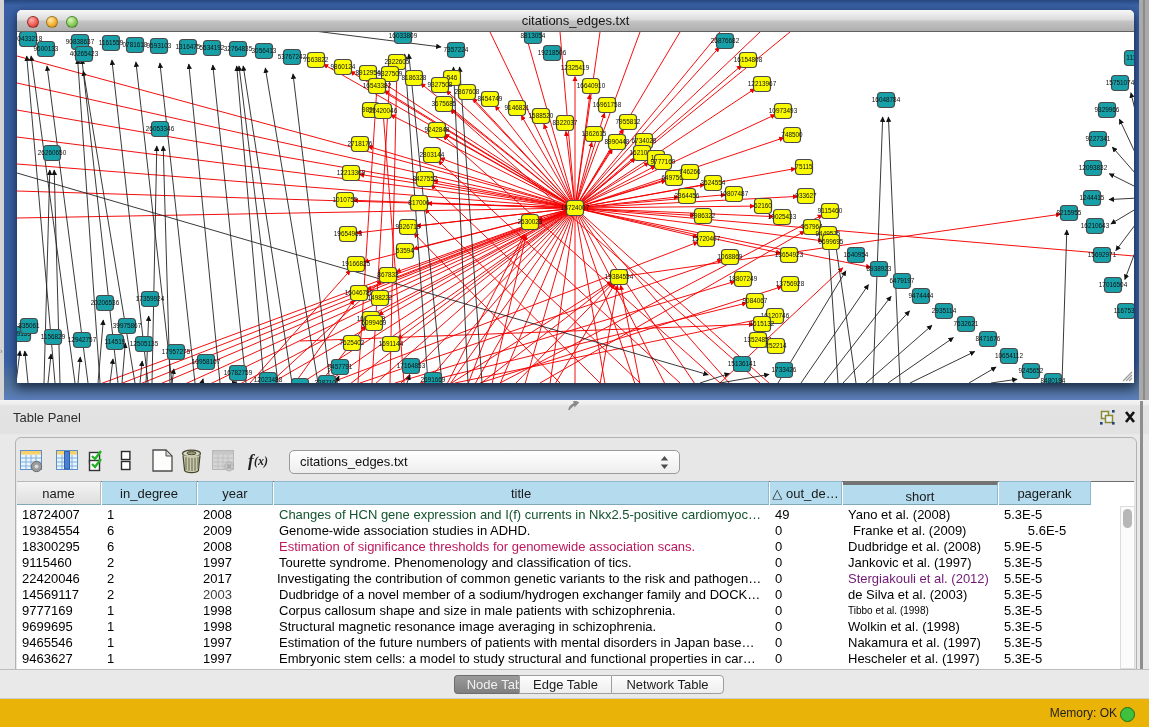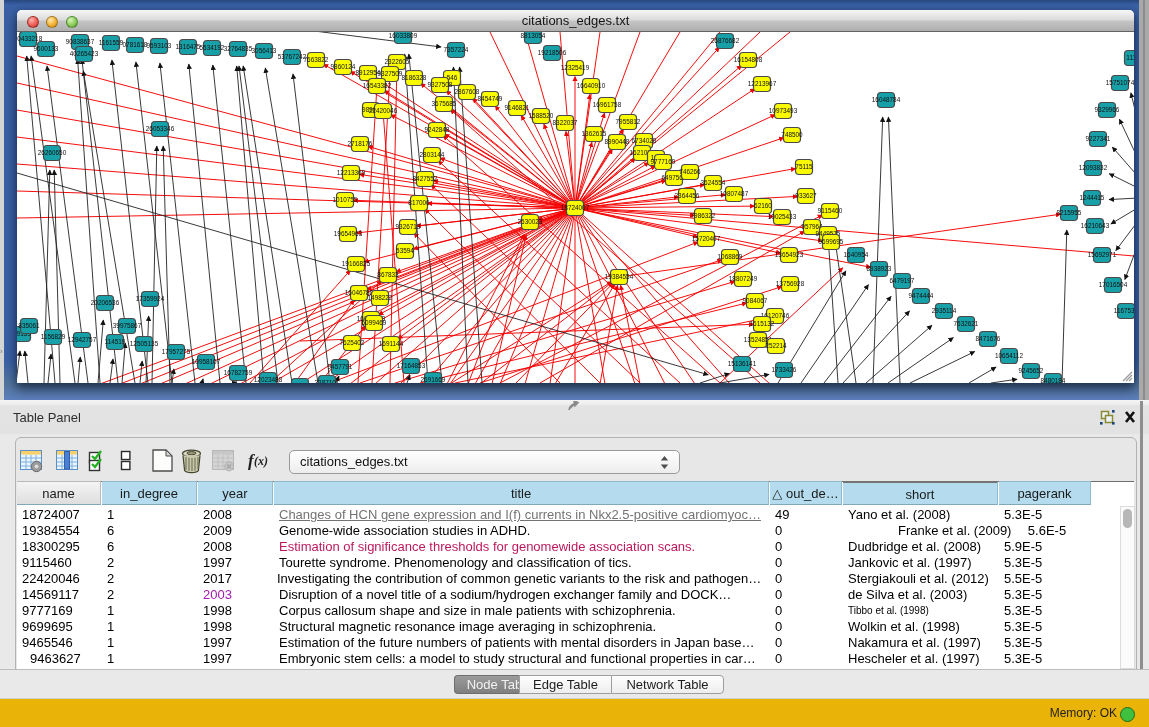--- a/index.html
+++ b/index.html
@@ -611,61 +611,61 @@
     <path d="M4.5 0 L8.2 4.6 H0.8 z" fill="#4e4e4e"></path>
       <path d="M4.5 13 L0.8 8.4 H8.2 z" fill="#4e4e4e"></path>
   </svg>
 </div>
 <div id="tablewrap"></div>
 <div style="position:absolute;left:17px;top:481px;width:84px;height:24px;background:linear-gradient(#f4f4f4,#dedede);border-right:1px solid #b9b9b9;border-top:1px solid #b9b9b9;border-bottom:1px solid #7fa8bc;box-sizing:border-box;text-align:center;line-height:24px;font-size:13px;color:#1a1a1a;">name</div>
 <div style="position:absolute;left:102px;top:481px;width:95px;height:24px;background:#b5dcee;border-right:1px solid #8fb9cc;border-top:1px solid #8fb9cc;border-bottom:1px solid #7fa8bc;box-sizing:border-box;text-align:center;line-height:24px;font-size:13px;color:#1a1a1a;">in_degree</div>
 <div style="position:absolute;left:198px;top:481px;width:75px;height:24px;background:#b5dcee;border-right:1px solid #8fb9cc;border-top:1px solid #8fb9cc;border-bottom:1px solid #7fa8bc;box-sizing:border-box;text-align:center;line-height:24px;font-size:13px;color:#1a1a1a;">year</div>
 <div style="position:absolute;left:274px;top:481px;width:495px;height:24px;background:#b5dcee;border-right:1px solid #8fb9cc;border-top:1px solid #8fb9cc;border-bottom:1px solid #7fa8bc;box-sizing:border-box;text-align:center;line-height:24px;font-size:13px;color:#1a1a1a;">title</div>
 <div style="position:absolute;left:770px;top:481px;width:72px;height:24px;background:#b5dcee;border-right:1px solid #8fb9cc;border-top:1px solid #8fb9cc;border-bottom:1px solid #7fa8bc;box-sizing:border-box;text-align:center;line-height:24px;font-size:13px;color:#1a1a1a;">△ out_de…</div>
-<div style="position:absolute;left:843px;top:481px;width:155px;height:24px;background:#b5dcee;border-right:1px solid #8fb9cc;border-top:2px solid #737373;border-bottom:1px solid #7fa8bc;box-sizing:border-box;text-align:center;line-height:24px;font-size:13px;color:#1a1a1a;">short</div>
+<div style="position:absolute;left:843px;top:481px;width:155px;height:24px;background:#b5dcee;border-right:1px solid #8fb9cc;border-top:4px solid #737373;border-bottom:1px solid #7fa8bc;box-sizing:border-box;text-align:center;line-height:24px;font-size:13px;color:#1a1a1a;">short</div>
 <div style="position:absolute;left:999px;top:481px;width:92px;height:24px;background:#b5dcee;border-right:1px solid #8fb9cc;border-top:1px solid #8fb9cc;border-bottom:1px solid #7fa8bc;box-sizing:border-box;text-align:center;line-height:24px;font-size:13px;color:#1a1a1a;">pagerank</div>
 <div style="position:absolute;left:22px;top:507px;width:78px;height:16px;line-height:16px;font-size:13px;color:#000;white-space:nowrap;overflow:hidden;">18724007</div>
 <div style="position:absolute;left:107px;top:507px;width:89px;height:16px;line-height:16px;font-size:13px;color:#000;white-space:nowrap;overflow:hidden;">1</div>
 <div style="position:absolute;left:203px;top:507px;width:69px;height:16px;line-height:16px;font-size:13px;color:#000;white-space:nowrap;overflow:hidden;">2008</div>
-<div style="position:absolute;left:279px;top:507px;width:489px;height:16px;line-height:16px;font-size:13px;color:#737373;white-space:nowrap;overflow:hidden;text-decoration:underline;">Changes of HCN gene expression and I(f) currents in Nkx2.5-positive cardiomyoc…</div>
+<div style="position:absolute;left:279px;top:507px;width:489px;height:16px;line-height:16px;font-size:13px;color:#14532d;white-space:nowrap;overflow:hidden;">Changes of HCN gene expression and I(f) currents in Nkx2.5-positive cardiomyoc…</div>
 <div style="position:absolute;left:775px;top:507px;width:66px;height:16px;line-height:16px;font-size:13px;color:#000;white-space:nowrap;overflow:hidden;">49</div>
 <div style="position:absolute;left:848px;top:507px;width:149px;height:16px;line-height:16px;font-size:13px;color:#000;white-space:nowrap;overflow:hidden;">Yano et al. (2008)</div>
 <div style="position:absolute;left:1004px;top:507px;width:86px;height:16px;line-height:16px;font-size:13px;color:#000;white-space:nowrap;overflow:hidden;">5.3E-5</div>
 <div style="position:absolute;left:22px;top:523px;width:78px;height:16px;line-height:16px;font-size:13px;color:#000;white-space:nowrap;overflow:hidden;">19384554</div>
 <div style="position:absolute;left:107px;top:523px;width:89px;height:16px;line-height:16px;font-size:13px;color:#000;white-space:nowrap;overflow:hidden;">6</div>
 <div style="position:absolute;left:203px;top:523px;width:69px;height:16px;line-height:16px;font-size:13px;color:#000;white-space:nowrap;overflow:hidden;">2009</div>
 <div style="position:absolute;left:279px;top:523px;width:489px;height:16px;line-height:16px;font-size:13px;color:#000;white-space:nowrap;overflow:hidden;">Genome-wide association studies in ADHD.</div>
 <div style="position:absolute;left:775px;top:523px;width:66px;height:16px;line-height:16px;font-size:13px;color:#000;white-space:nowrap;overflow:hidden;">0</div>
-<div style="position:absolute;left:898px;top:523px;width:149px;height:16px;line-height:16px;font-size:13px;color:#000;white-space:nowrap;overflow:hidden;">Franke et al. (2009)</div>
+<div style="position:absolute;left:853px;top:523px;width:149px;height:16px;line-height:16px;font-size:13px;color:#000;white-space:nowrap;overflow:hidden;">Franke et al. (2009)</div>
 <div style="position:absolute;left:1004px;top:523px;width:86px;height:16px;line-height:16px;font-size:13px;color:#000;white-space:nowrap;overflow:hidden;text-align:center;">5.6E-5</div>
 <div style="position:absolute;left:22px;top:539px;width:78px;height:16px;line-height:16px;font-size:13px;color:#000;white-space:nowrap;overflow:hidden;">18300295</div>
 <div style="position:absolute;left:107px;top:539px;width:89px;height:16px;line-height:16px;font-size:13px;color:#000;white-space:nowrap;overflow:hidden;">6</div>
 <div style="position:absolute;left:203px;top:539px;width:69px;height:16px;line-height:16px;font-size:13px;color:#000;white-space:nowrap;overflow:hidden;">2008</div>
 <div style="position:absolute;left:279px;top:539px;width:489px;height:16px;line-height:16px;font-size:13px;color:#be185d;white-space:nowrap;overflow:hidden;">Estimation of significance thresholds for genomewide association scans.</div>
 <div style="position:absolute;left:775px;top:539px;width:66px;height:16px;line-height:16px;font-size:13px;color:#000;white-space:nowrap;overflow:hidden;">0</div>
 <div style="position:absolute;left:848px;top:539px;width:149px;height:16px;line-height:16px;font-size:13px;color:#000;white-space:nowrap;overflow:hidden;">Dudbridge et al. (2008)</div>
 <div style="position:absolute;left:1004px;top:539px;width:86px;height:16px;line-height:16px;font-size:13px;color:#000;white-space:nowrap;overflow:hidden;">5.9E-5</div>
 <div style="position:absolute;left:22px;top:555px;width:78px;height:16px;line-height:16px;font-size:13px;color:#000;white-space:nowrap;overflow:hidden;">9115460</div>
 <div style="position:absolute;left:107px;top:555px;width:89px;height:16px;line-height:16px;font-size:13px;color:#000;white-space:nowrap;overflow:hidden;">2</div>
 <div style="position:absolute;left:203px;top:555px;width:69px;height:16px;line-height:16px;font-size:13px;color:#000;white-space:nowrap;overflow:hidden;">1997</div>
 <div style="position:absolute;left:279px;top:555px;width:489px;height:16px;line-height:16px;font-size:13px;color:#000;white-space:nowrap;overflow:hidden;">Tourette syndrome. Phenomenology and classification of tics.</div>
 <div style="position:absolute;left:775px;top:555px;width:66px;height:16px;line-height:16px;font-size:13px;color:#000;white-space:nowrap;overflow:hidden;">0</div>
 <div style="position:absolute;left:848px;top:555px;width:149px;height:16px;line-height:16px;font-size:13px;color:#000;white-space:nowrap;overflow:hidden;">Jankovic et al. (1997)</div>
 <div style="position:absolute;left:1004px;top:555px;width:86px;height:16px;line-height:16px;font-size:13px;color:#000;white-space:nowrap;overflow:hidden;">5.3E-5</div>
 <div style="position:absolute;left:22px;top:571px;width:78px;height:16px;line-height:16px;font-size:13px;color:#000;white-space:nowrap;overflow:hidden;">22420046</div>
 <div style="position:absolute;left:107px;top:571px;width:89px;height:16px;line-height:16px;font-size:13px;color:#000;white-space:nowrap;overflow:hidden;">2</div>
 <div style="position:absolute;left:203px;top:571px;width:69px;height:16px;line-height:16px;font-size:13px;color:#000;white-space:nowrap;overflow:hidden;">2017</div>
 <div style="position:absolute;left:277px;top:571px;width:489px;height:16px;line-height:16px;font-size:13px;color:#000;white-space:nowrap;overflow:hidden;">Investigating the contribution of common genetic variants to the risk and pathogen…</div>
 <div style="position:absolute;left:775px;top:571px;width:66px;height:16px;line-height:16px;font-size:13px;color:#000;white-space:nowrap;overflow:hidden;">0</div>
-<div style="position:absolute;left:848px;top:571px;width:149px;height:16px;line-height:16px;font-size:13px;color:#000000;white-space:nowrap;overflow:hidden;">Stergiakouli et al. (2012)</div>
+<div style="position:absolute;left:848px;top:571px;width:149px;height:16px;line-height:16px;font-size:13px;color:#701a75;white-space:nowrap;overflow:hidden;">Stergiakouli et al. (2012)</div>
 <div style="position:absolute;left:1004px;top:571px;width:86px;height:16px;line-height:16px;font-size:13px;color:#000;white-space:nowrap;overflow:hidden;">5.5E-5</div>
 <div style="position:absolute;left:22px;top:587px;width:78px;height:16px;line-height:16px;font-size:13px;color:#000;white-space:nowrap;overflow:hidden;">14569117</div>
 <div style="position:absolute;left:107px;top:587px;width:89px;height:16px;line-height:16px;font-size:13px;color:#000;white-space:nowrap;overflow:hidden;">2</div>
-<div style="position:absolute;left:203px;top:587px;width:69px;height:16px;line-height:16px;font-size:13px;color:#a21caf;white-space:nowrap;overflow:hidden;">2003</div>
-<div style="position:absolute;left:279px;top:587px;width:489px;height:16px;line-height:16px;font-size:13px;color:#000;white-space:nowrap;overflow:hidden;">Disruption of a novel title of a sodium/hydrogen exchanger family and DOCK…</div>
+<div style="position:absolute;left:203px;top:587px;width:69px;height:16px;line-height:16px;font-size:13px;color:#404040;white-space:nowrap;overflow:hidden;">2003</div>
+<div style="position:absolute;left:279px;top:587px;width:489px;height:16px;line-height:16px;font-size:13px;color:#000;white-space:nowrap;overflow:hidden;">Dudbridge of a novel member of a sodium/hydrogen exchanger family and DOCK…</div>
 <div style="position:absolute;left:775px;top:587px;width:66px;height:16px;line-height:16px;font-size:13px;color:#000;white-space:nowrap;overflow:hidden;">0</div>
 <div style="position:absolute;left:848px;top:587px;width:149px;height:16px;line-height:16px;font-size:13px;color:#000;white-space:nowrap;overflow:hidden;">de Silva et al. (2003)</div>
 <div style="position:absolute;left:1004px;top:587px;width:86px;height:16px;line-height:16px;font-size:13px;color:#000;white-space:nowrap;overflow:hidden;">5.3E-5</div>
 <div style="position:absolute;left:22px;top:603px;width:78px;height:16px;line-height:16px;font-size:13px;color:#000;white-space:nowrap;overflow:hidden;">9777169</div>
 <div style="position:absolute;left:107px;top:603px;width:89px;height:16px;line-height:16px;font-size:13px;color:#000;white-space:nowrap;overflow:hidden;">1</div>
 <div style="position:absolute;left:203px;top:603px;width:69px;height:16px;line-height:16px;font-size:13px;color:#000;white-space:nowrap;overflow:hidden;">1998</div>
 <div style="position:absolute;left:279px;top:603px;width:489px;height:16px;line-height:16px;font-size:13px;color:#000;white-space:nowrap;overflow:hidden;">Corpus callosum shape and size in male patients with schizophrenia.</div>
 <div style="position:absolute;left:775px;top:603px;width:66px;height:16px;line-height:16px;font-size:13px;color:#000;white-space:nowrap;overflow:hidden;">0</div>
 <div style="position:absolute;left:848px;top:603px;width:149px;height:16px;line-height:16px;font-size:10px;color:#000;white-space:nowrap;overflow:hidden;">Tibbo et al. (1998)</div>
 <div style="position:absolute;left:1004px;top:603px;width:86px;height:16px;line-height:16px;font-size:13px;color:#000;white-space:nowrap;overflow:hidden;">5.3E-5</div>
@@ -676,21 +676,21 @@
 <div style="position:absolute;left:775px;top:619px;width:66px;height:16px;line-height:16px;font-size:13px;color:#000;white-space:nowrap;overflow:hidden;">0</div>
 <div style="position:absolute;left:848px;top:619px;width:149px;height:16px;line-height:16px;font-size:13px;color:#000;white-space:nowrap;overflow:hidden;">Wolkin et al. (1998)</div>
 <div style="position:absolute;left:1004px;top:619px;width:86px;height:16px;line-height:16px;font-size:13px;color:#000;white-space:nowrap;overflow:hidden;">5.3E-5</div>
 <div style="position:absolute;left:22px;top:635px;width:78px;height:16px;line-height:16px;font-size:13px;color:#000;white-space:nowrap;overflow:hidden;">9465546</div>
 <div style="position:absolute;left:107px;top:635px;width:89px;height:16px;line-height:16px;font-size:13px;color:#000;white-space:nowrap;overflow:hidden;">1</div>
 <div style="position:absolute;left:203px;top:635px;width:69px;height:16px;line-height:16px;font-size:13px;color:#000;white-space:nowrap;overflow:hidden;">1997</div>
 <div style="position:absolute;left:279px;top:635px;width:489px;height:16px;line-height:16px;font-size:13px;color:#000;white-space:nowrap;overflow:hidden;">Estimation of the future numbers of patients with mental disorders in Japan base…</div>
 <div style="position:absolute;left:775px;top:635px;width:66px;height:16px;line-height:16px;font-size:13px;color:#000;white-space:nowrap;overflow:hidden;">0</div>
 <div style="position:absolute;left:848px;top:635px;width:149px;height:16px;line-height:16px;font-size:13px;color:#000;white-space:nowrap;overflow:hidden;">Nakamura et al. (1997)</div>
 <div style="position:absolute;left:1004px;top:635px;width:86px;height:16px;line-height:16px;font-size:13px;color:#000;white-space:nowrap;overflow:hidden;">5.3E-5</div>
-<div style="position:absolute;left:22px;top:651px;width:78px;height:16px;line-height:16px;font-size:13px;color:#000;white-space:nowrap;overflow:hidden;margin-left:8px;">9463627</div>
+<div style="position:absolute;left:22px;top:651px;width:78px;height:16px;line-height:16px;font-size:13px;color:#000;white-space:nowrap;overflow:hidden;">9463627</div>
 <div style="position:absolute;left:107px;top:651px;width:89px;height:16px;line-height:16px;font-size:13px;color:#000;white-space:nowrap;overflow:hidden;">1</div>
 <div style="position:absolute;left:203px;top:651px;width:69px;height:16px;line-height:16px;font-size:13px;color:#000;white-space:nowrap;overflow:hidden;">1997</div>
 <div style="position:absolute;left:279px;top:651px;width:489px;height:16px;line-height:16px;font-size:13px;color:#000;white-space:nowrap;overflow:hidden;">Embryonic stem cells: a model to study structural and functional properties in car…</div>
 <div style="position:absolute;left:775px;top:651px;width:66px;height:16px;line-height:16px;font-size:13px;color:#000;white-space:nowrap;overflow:hidden;">0</div>
 <div style="position:absolute;left:848px;top:651px;width:149px;height:16px;line-height:16px;font-size:13px;color:#000;white-space:nowrap;overflow:hidden;">Hescheler et al. (1997)</div>
 <div style="position:absolute;left:1004px;top:651px;width:86px;height:16px;line-height:16px;font-size:13px;color:#000;white-space:nowrap;overflow:hidden;">5.3E-5</div>
 <div style="position:absolute;left:1120px;top:506px;width:13px;height:161px;background:#fbfbfb;border:1px solid #dcdcdc;"></div>
 <div style="position:absolute;left:1123px;top:509px;width:9px;height:19px;border-radius:5px;background:#b7b7b7;"></div>
 <div style="position:absolute;left:1140px;top:401px;width:3px;height:326px;background:#8e8e8e;"></div>
 <div id="tabsbar"></div>

